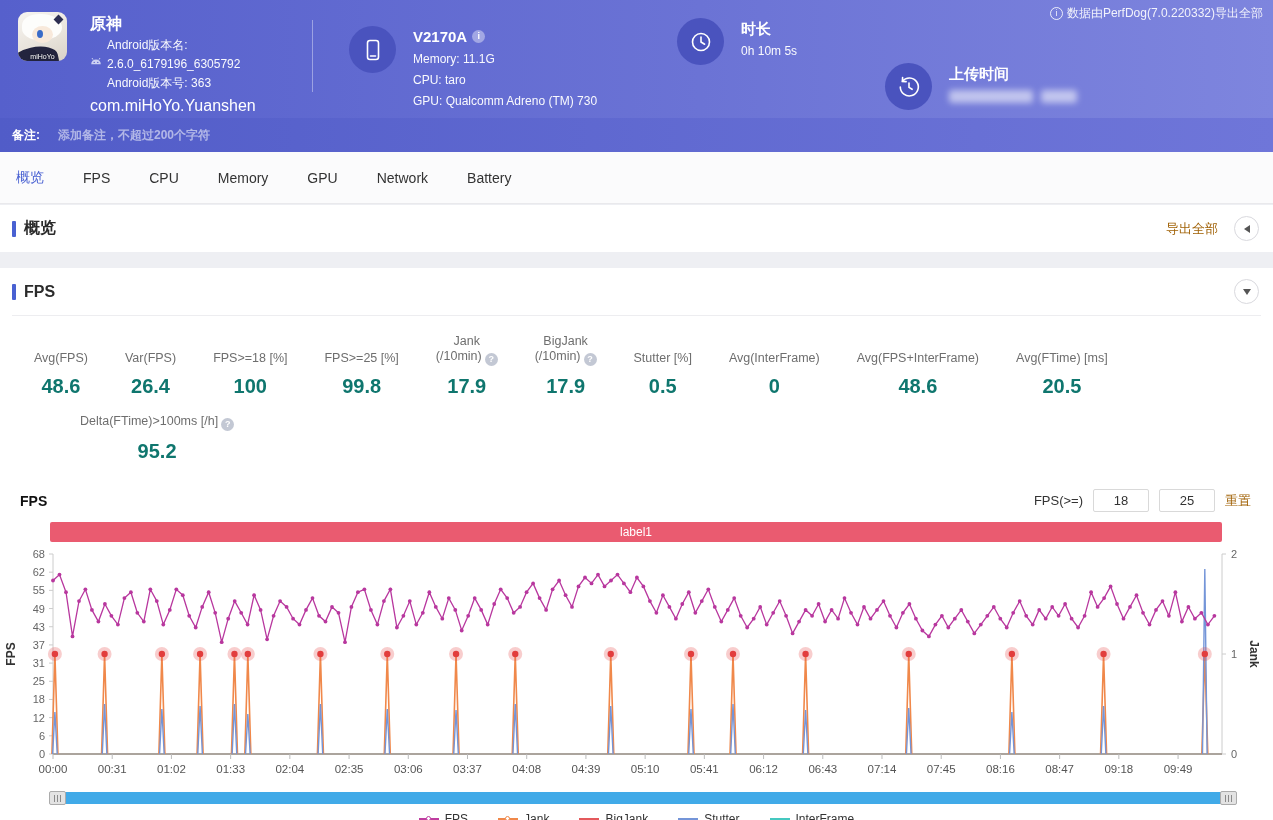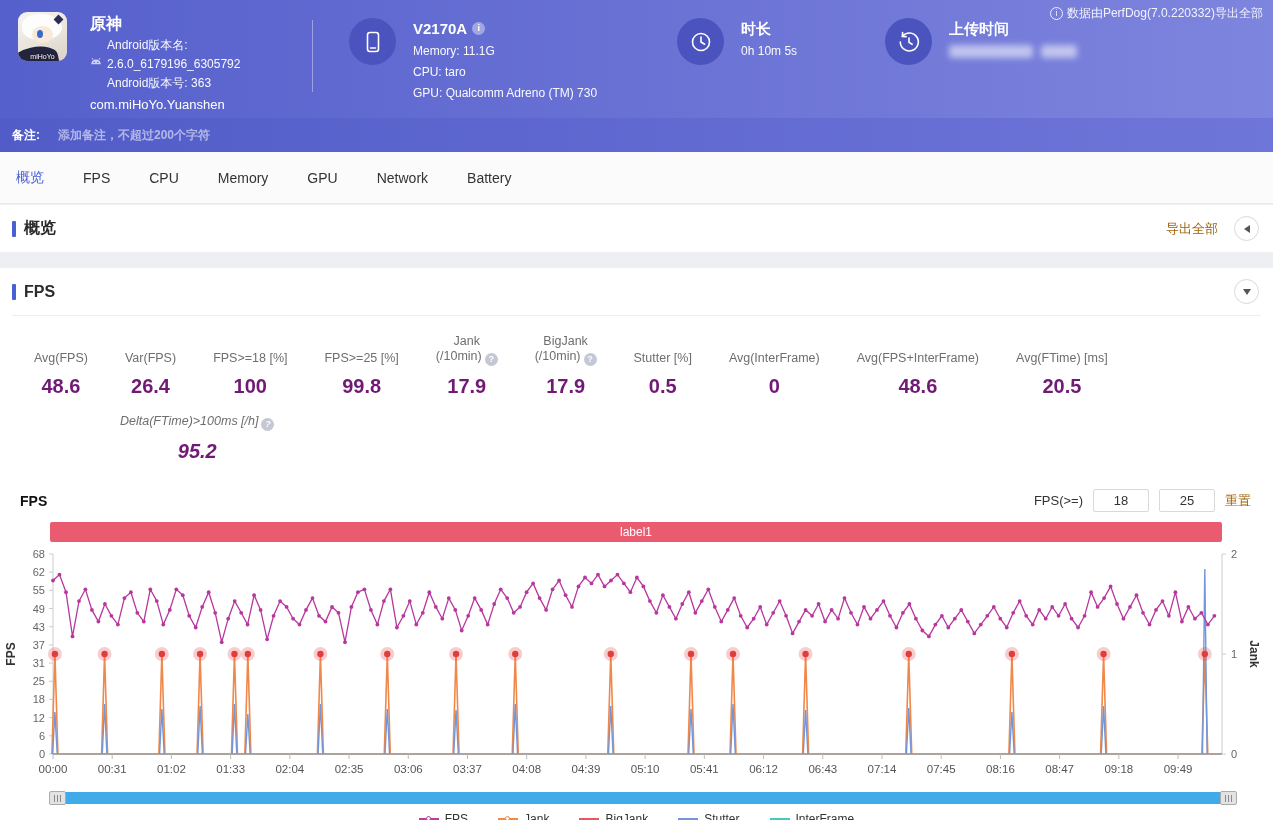--- a/index.html
+++ b/index.html
@@ -18,33 +18,33 @@
   .gi-face { position:absolute; left:14px; top:14px; width:21px; height:17px; background:#f8e9db; border-radius:50%; }
   .gi-eye { position:absolute; left:19px; top:18px; width:6px; height:8px; background:#3a6bc8; border-radius:50%; }
   .gi-scarf { position:absolute; left:-6px; bottom:-8px; width:46px; height:22px; background:#23243e; border-radius:50% 60% 10% 10%; transform:rotate(-12deg); }
   .gi-star { position:absolute; right:5px; top:4px; width:7px; height:7px; background:#2d2f52; transform:rotate(45deg); }
   .gi-label { position:absolute; bottom:1px; left:0; right:0; text-align:center; font-size:7px; color:#fff; text-shadow:0 0 2px rgba(0,0,0,.6); }
   .game-meta { padding-left:23px; line-height:1; }
   .game-title { font-size:16px; font-weight:bold; padding-top:4px; }
   .gm-line { font-size:12px; margin-top:7px; color:rgba(255,255,255,.96); }
   .gm-ind { padding-left:17px; position:relative; }
   .android-ic { position:absolute; left:0; top:-1px; }
-  .gm-pkg { font-size:13px; margin-top:9px; }
+  .gm-pkg { font-size:16px; margin-top:9px; }
   .vdiv { width:1px; height:72px; background:rgba(255,255,255,.38); margin-top:20px; }
   .info-block { display:flex; padding-top:18px; }
   .circ { width:47px; height:47px; border-radius:50%; background:#4a53be; display:flex; align-items:center; justify-content:center; flex:none; }
   .ib-meta { padding-left:17px; line-height:1; }
   .ib-title { font-size:15px; font-weight:bold; padding-top:3px; display:flex; align-items:center; gap:5px; }
   .i-fill { display:inline-flex; width:13px; height:13px; background:rgba(255,255,255,.4); border-radius:50%; font-size:9px; line-height:13px; justify-content:center; font-style:normal; color:#fff; font-weight:bold;}
   .ib-line { font-size:12px; margin-top:9px; color:rgba(255,255,255,.96); }
   .blur-chip { display:inline-block; height:13px; border-radius:3px; background:rgba(255,255,255,.55); filter:blur(3px); vertical-align:middle; }
-  .blk-device { margin-left:36px; }
+  .blk-device { margin-left:36px;margin-top:8px; }
   .blk-creator { margin-left:90px; }
   .blk-duration { margin-left:80px; }
-  .blk-upload { margin-left:88px; }
+  .blk-upload { margin-left:88px;margin-top:45px; }
 
   
   .remark { height:34px; background:linear-gradient(90deg,#515cc8 0%,#6f76d9 100%); display:flex; align-items:center; padding-left:12px; font-size:12px; }
   .remark b { color:#fff; font-weight:bold; }
   .remark span { color:rgba(255,255,255,.55); margin-left:18px;font-weight:bold; }
 
   
   .tabbar { height:52px; background:#fbfbfc; border-bottom:1px solid #e9e9ec; display:flex; align-items:center; padding-left:16px; }
   .tab { font-size:14px; color:#333; margin-right:39px; cursor:pointer; }
   .tab.active { color:#4961d2; }
@@ -60,23 +60,23 @@
               display:flex; align-items:center; justify-content:center; cursor:pointer; color:#555; }
   .tri-left { width:0; height:0; border-top:4px solid transparent; border-bottom:4px solid transparent; border-right:6px solid #555; }
   .tri-down { width:0; height:0; border-left:4px solid transparent; border-right:4px solid transparent; border-top:6px solid #555; }
   .gap { height:16px; background:#eeeff3; }
   .hline { height:1px; background:#ededf0; margin:0 12px; }
 
   
   .metrics { display:flex; align-items:flex-end; padding:18px 0 0 34px; gap:37px; }
   .metric { text-align:center; }
   .m-label { font-size:12.5px; color:#6e6e6e; line-height:15px; white-space:nowrap; }
-  .m-value { font-size:20px; font-weight:bold; color:#701a75; margin-top:9px; }
+  .m-value { font-size:20px; font-weight:bold; color:#0f766e; margin-top:9px; }
   .help { display:inline-flex; width:13px; height:13px; background:#c3c8d4; color:#fff; border-radius:50%; font-size:9px; line-height:13px; justify-content:center; vertical-align:-2px; margin-left:3px; cursor:pointer; font-weight:bold;}
-  .metrics2 { padding:16px 0 0 120px;font-style:italic; }
+  .metrics2 { padding:16px 0 0 80px; }
 
   
   .chart-ctrl { display:flex; align-items:center; padding:26px 22px 0 20px; }
   .chart-title { font-size:14px; font-weight:bold; color:#111; }
   .filter { display:flex; align-items:center; gap:10px; font-size:13px; color:#333; }
   .filter input { width:56px; height:23px; border:1px solid #d9d9d9; border-radius:2px; text-align:center; font-size:13px; color:#333; font-family:inherit; }
   .banner { height:20px; margin:10px 51px 0 50px; background:#ea5b70; border-radius:2px; color:#fff; font-size:12px;
             display:flex; align-items:center; justify-content:center; }
   #chartbox { margin-top:2px; }
   .scrollbar { position:relative; height:12px; background:#41aae8; margin:8px 37px 0 50px; border-radius:1px; }

